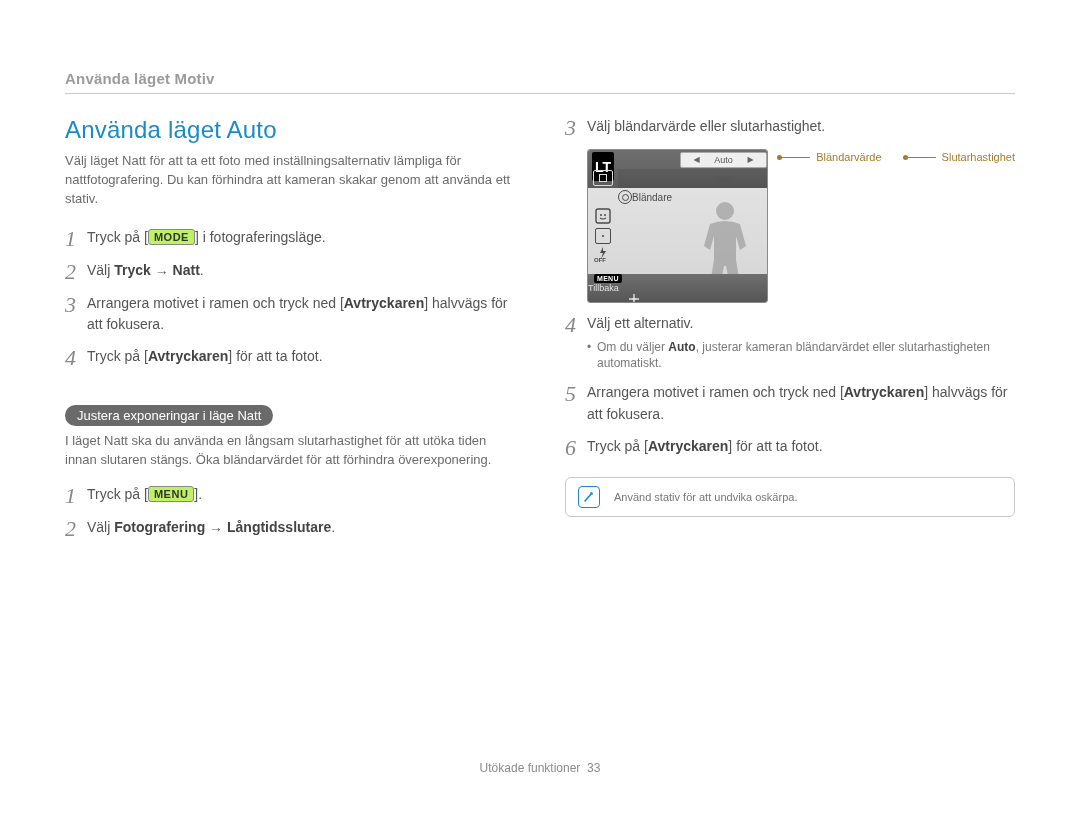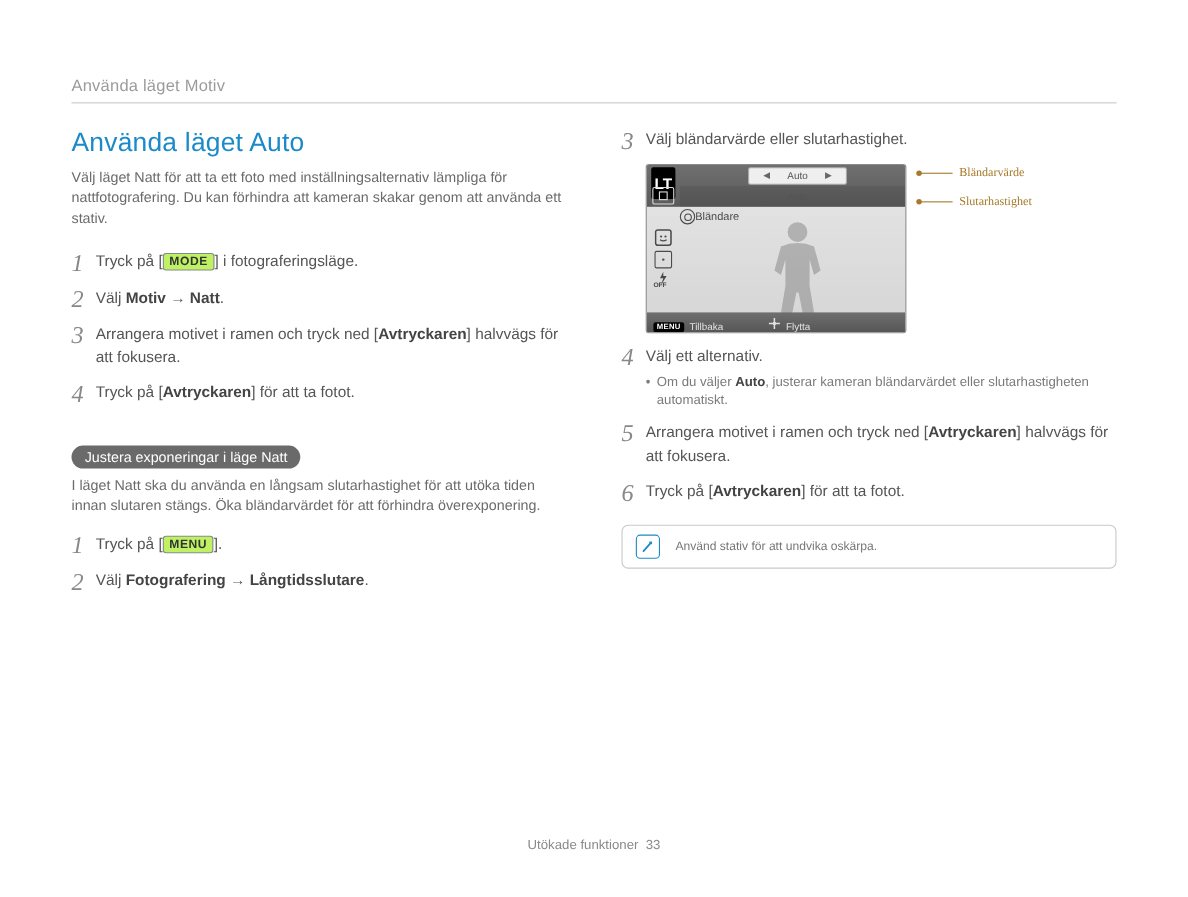--- a/index.html
+++ b/index.html
@@ -15,21 +15,21 @@
   .page {
     padding: 70px 65px 40px 65px;
     display: flex;
     flex-direction: column;
     height: 100%;
     box-sizing: border-box;
   }
   .running-header {
     font-size: 15px;
     color: #9b9b9b;
-    font-weight: 400;
+    font-weight: 700;
     margin-bottom: 6px;
     letter-spacing: 0.2px;
   }
   .divider {
     border: none;
     border-top: 1px solid #c9c9c9;
     margin: 0 0 22px 0;
   }
   .columns {
     display: flex;
@@ -203,35 +203,35 @@
   }
   .lcd .side-ic{
     position:absolute;left:7px;width:16px;height:16px;
     display:flex;align-items:center;justify-content:center;color:#4a4a4a;
   }
   .lcd .ic-face{top:58px;}
   .lcd .ic-af{top:78px;border:1.4px solid #4a4a4a;border-radius:2px;font-size:5px;width:14px;height:14px;}
   .lcd .ic-off{top:98px;font-size:7px;font-weight:bold;position:absolute;left:6px;}
   .lcd .ic-off svg{position:absolute;top:-2px;left:2px;}
   .lcd .botbar{
-    position:absolute;inset:auto 0 0 0;height:18px;
+    position:absolute;inset:auto 0 0 0;height:28px;
     background: linear-gradient(#6f6f6f,#565656);
-    display:flex;align-items:flex-end;color:#e2e2e2;font-size:9px;
+    display:flex;align-items:flex-start;color:#e2e2e2;font-size:9px;flex-direction:column;
   }
   .lcd .menu-chip{
     background:#000;color:#fff;font-size:7px;font-weight:bold;
     border-radius:2px;padding:1px 3px;margin:0 5px 0 6px;letter-spacing:.3px;
   }
   .lcd .nav-ic{margin:0 5px 0 40px;}
   .lcd .silhouette{
     position:absolute;left:92px;top:46px;width:90px;height:100px;
     opacity:.55;
   }
   .callouts{
-    display:flex;flex-direction:column;gap:14px;padding-top:2px;font-size:11px;color:#a67a2a;font-family:Liberation Serif, serif;
+    display:flex;flex-direction:row;gap:24px;padding-top:2px;font-size:11px;color:#a67a2a;
   }
   .callout{display:flex;align-items:center;gap:6px;}
   .callout .line{width:30px;height:1px;background:#a67a2a;position:relative;}
   .callout .line::before{content:"";position:absolute;left:-3px;top:-2px;width:5px;height:5px;border-radius:50%;background:#a67a2a;}
   .footer {
     text-align: center;
     font-size: 12px;
     color: #8a8a8a;
     margin-top: auto;
   }
@@ -252,21 +252,21 @@
       <div class="steps">
         <div class="step">
           <div class="step-num">1</div>
           <div class="step-body">
             <span>Tryck på [</span><span class="btn-label">MODE</span><span>] i fotograferingsläge.</span>
           </div>
         </div>
         <div class="step">
           <div class="step-num">2</div>
           <div class="step-body">
-            <span>Välj </span><span class="bold">Motiv</span><span> → </span><span class="bold">Natt</span><span>.</span>
+            <span>Välj </span><span class="bold">Tryck</span><span> → </span><span class="bold">Natt</span><span>.</span>
           </div>
         </div>
         <div class="step">
           <div class="step-num">3</div>
           <div class="step-body">
             <span>Arrangera motivet i ramen och tryck ned [</span><span class="bold">Avtryckaren</span><span>] halvvägs för att fokusera.</span>
           </div>
         </div>
         <div class="step">
           <div class="step-num">4</div>

